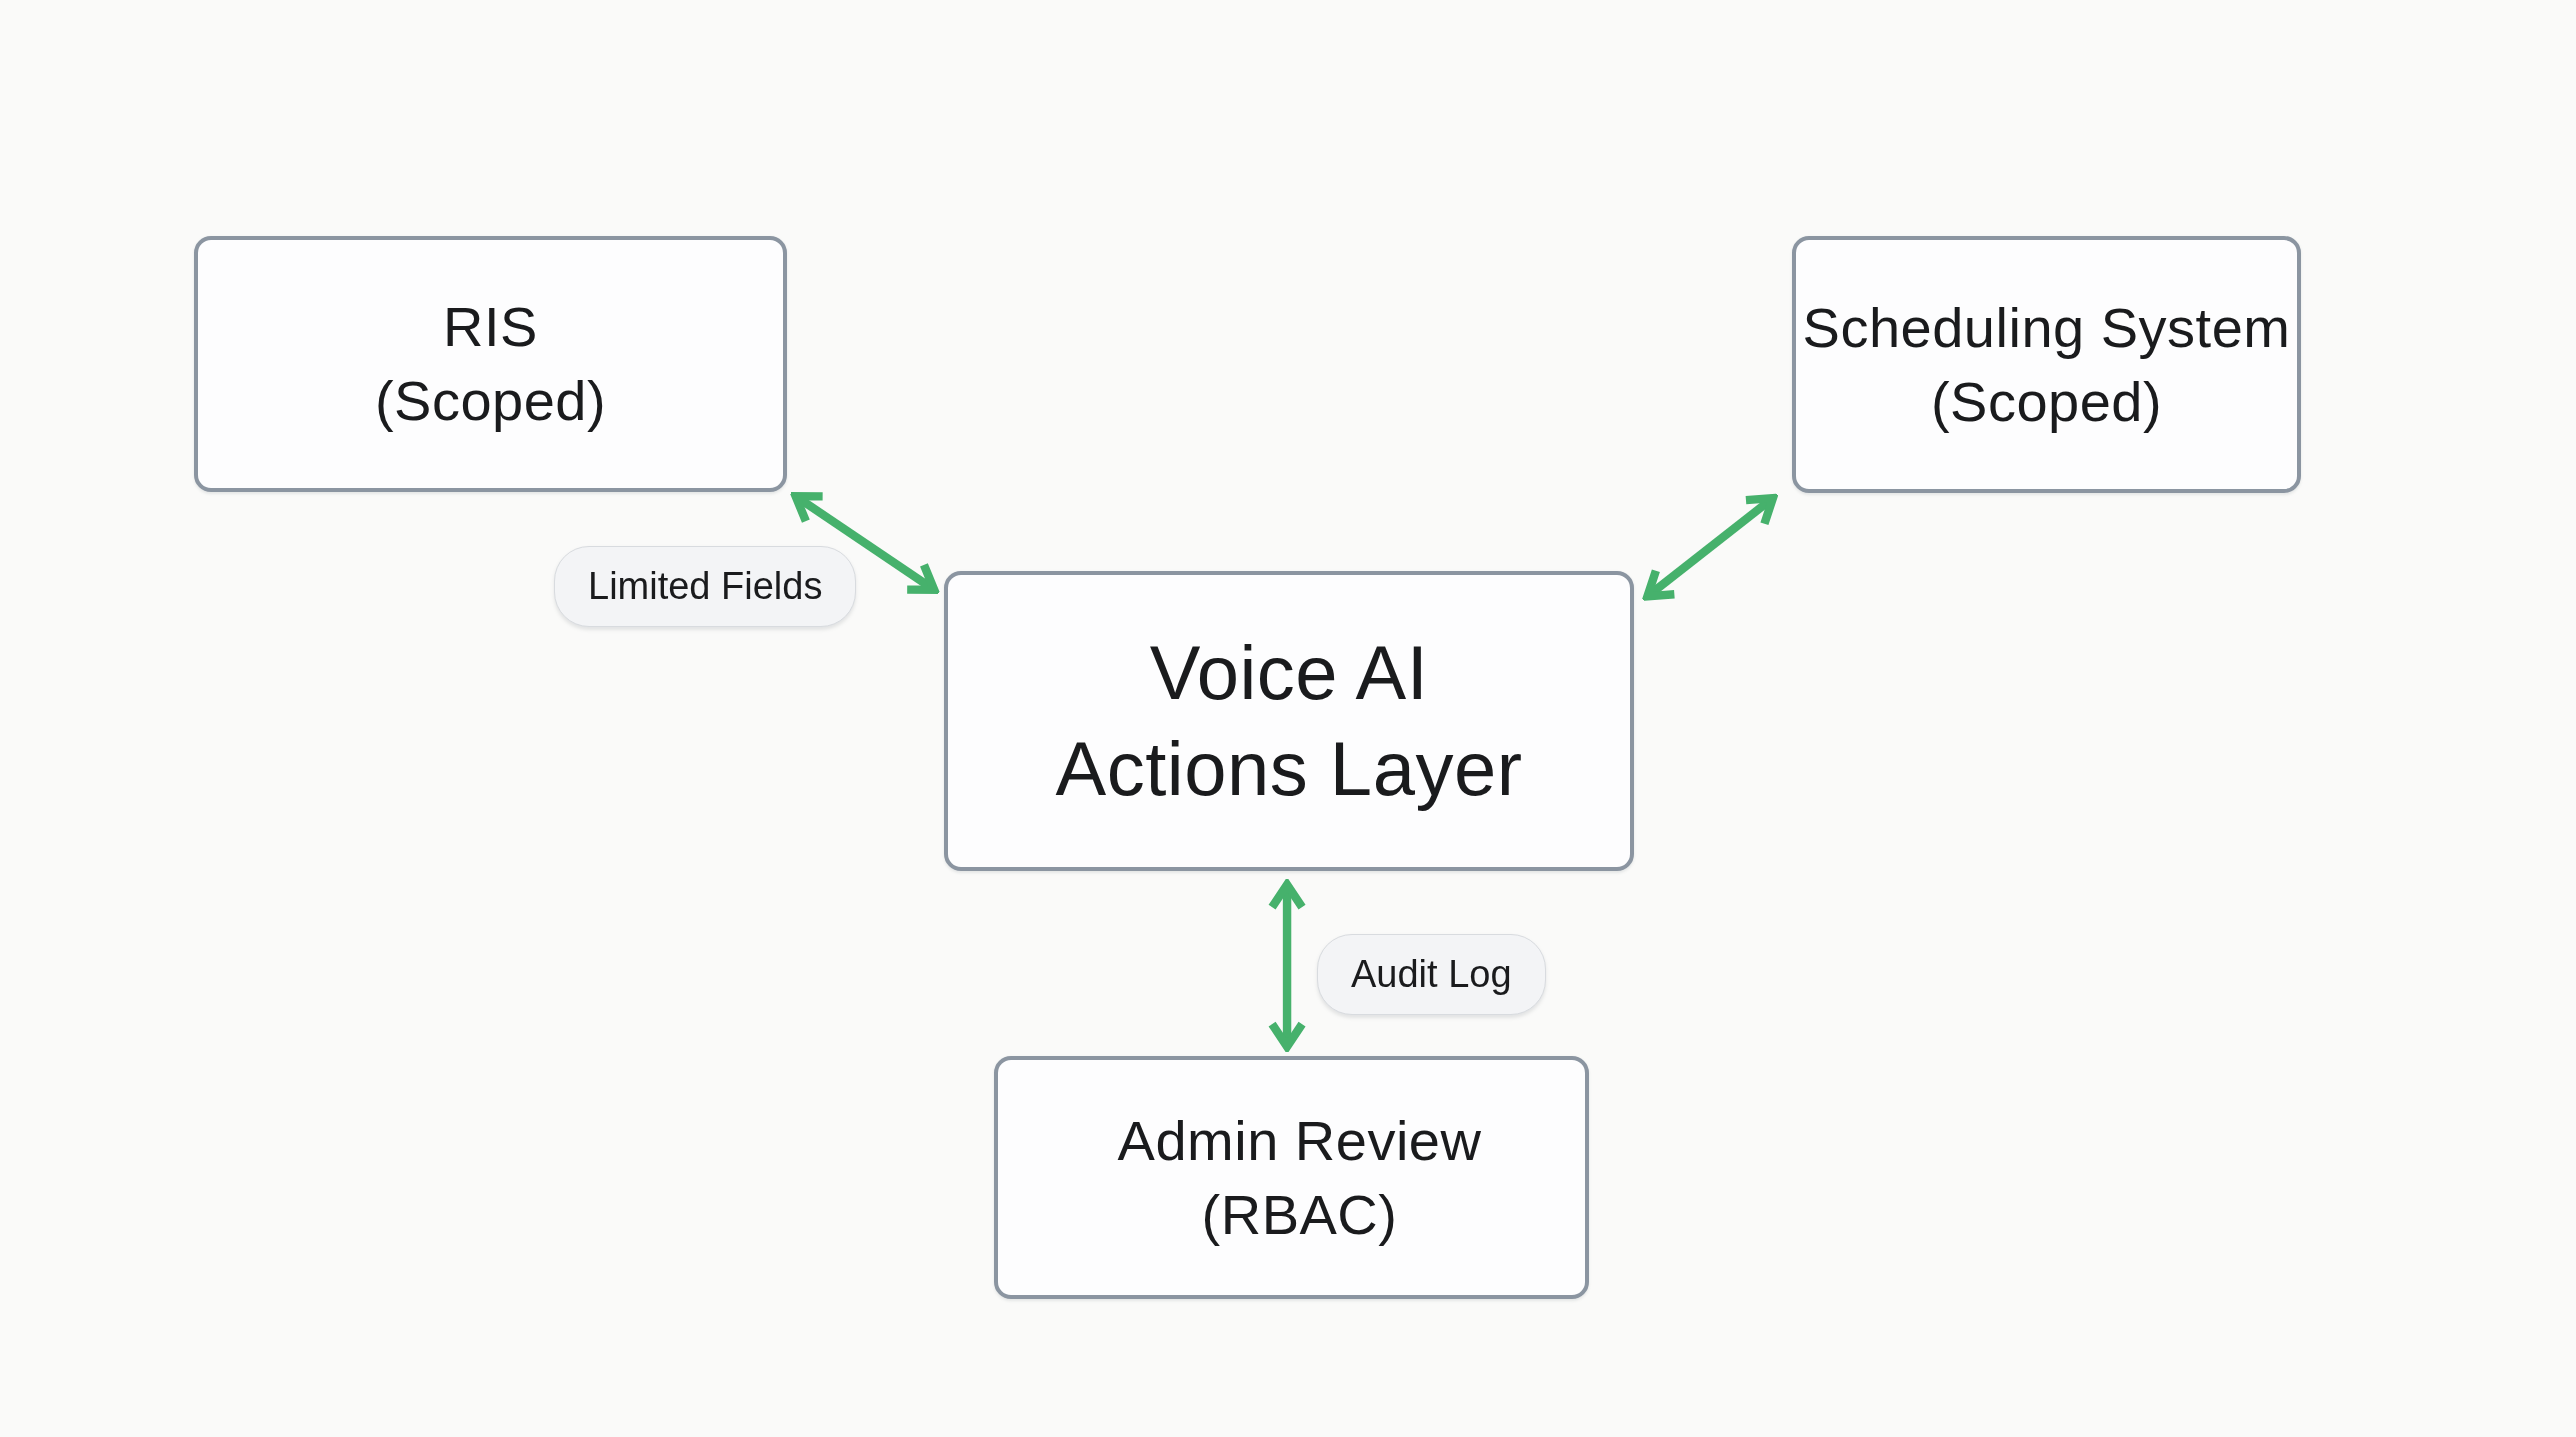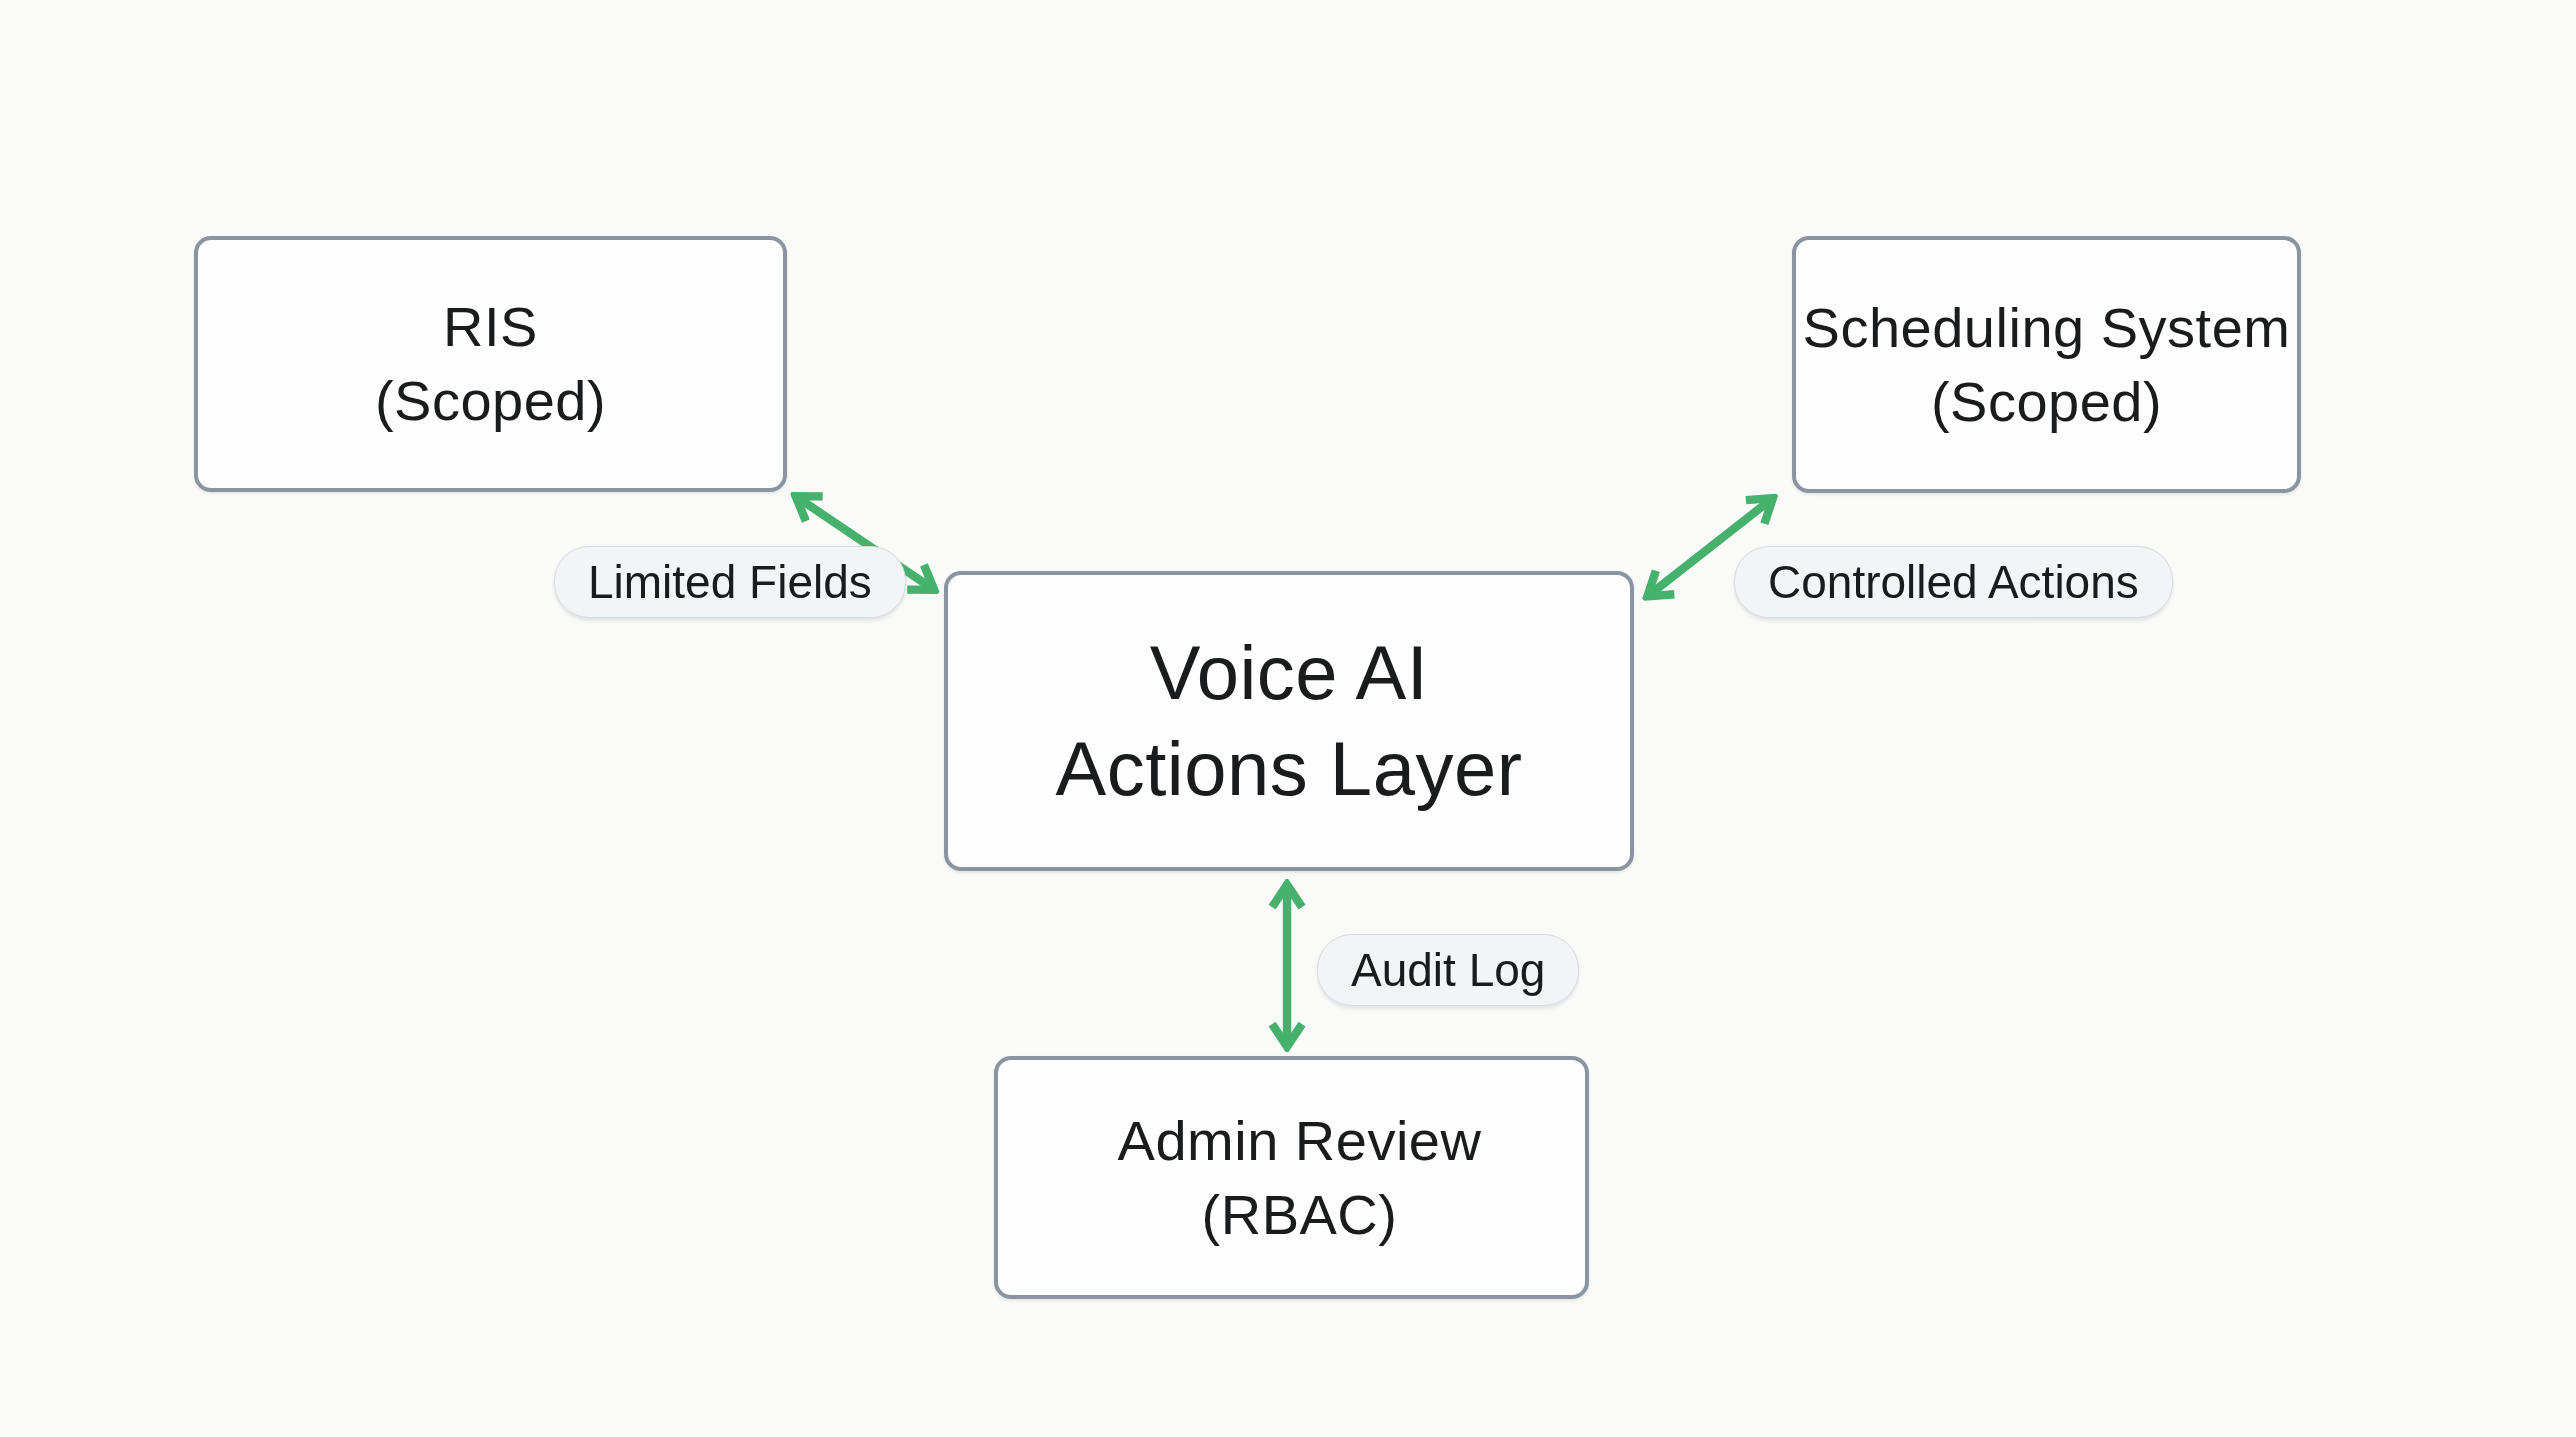--- a/index.html
+++ b/index.html
@@ -33,27 +33,27 @@
     text-align:center;
     color:var(--text);
     box-shadow:0 1.9px 2.8px rgba(100,110,120,0.14);
   }
   .node-sm{font-size:56px;line-height:74px;font-weight:500;letter-spacing:0.5px;}
   .node-lg{font-size:76px;line-height:96px;font-weight:500;letter-spacing:0.5px;}
   .node span{display:block;}
   .pill{
     position:absolute;
     box-sizing:border-box;
-    height:72px;
+    height:81px;
     padding:0 33px;
     border-radius:35px;
     background:var(--pill-fill);
     border:1.9px solid var(--pill-border);
     display:inline-flex;align-items:center;justify-content:center;
-    font-size:46px;font-weight:500;color:var(--text);
+    font-size:38px;font-weight:500;color:var(--text);
     box-shadow:0 2.8px 3.7px rgba(120,125,135,0.18);
     white-space:nowrap;
   }
   
   #node-ris{left:194px;top:236px;width:593px;height:256px;}
   #node-scheduling{left:1792px;top:236px;width:509px;height:257px;}
   #node-voice-ai{left:944px;top:571px;width:690px;height:300px;text-align:center;}
   #node-admin-review{left:994px;top:1056px;width:595px;height:243px;padding-left:16px;}
   
   #pill-limited-fields{left:554px;top:546px;}
@@ -91,18 +91,17 @@
     <span>Actions Layer</span>
   </div>
 
   <div class="node node-sm" id="node-admin-review">
     <span>Admin Review</span>
     <span>(RBAC)</span>
   </div>
 
   <div class="pill" id="pill-limited-fields">Limited Fields</div>
 
-  <div class="pill" id="pill-controlled-actions">Controlled Actions</div>
 
   <div class="pill" id="pill-audit-log">Audit Log</div>
 
 </div>
 
 
 </body></html>

